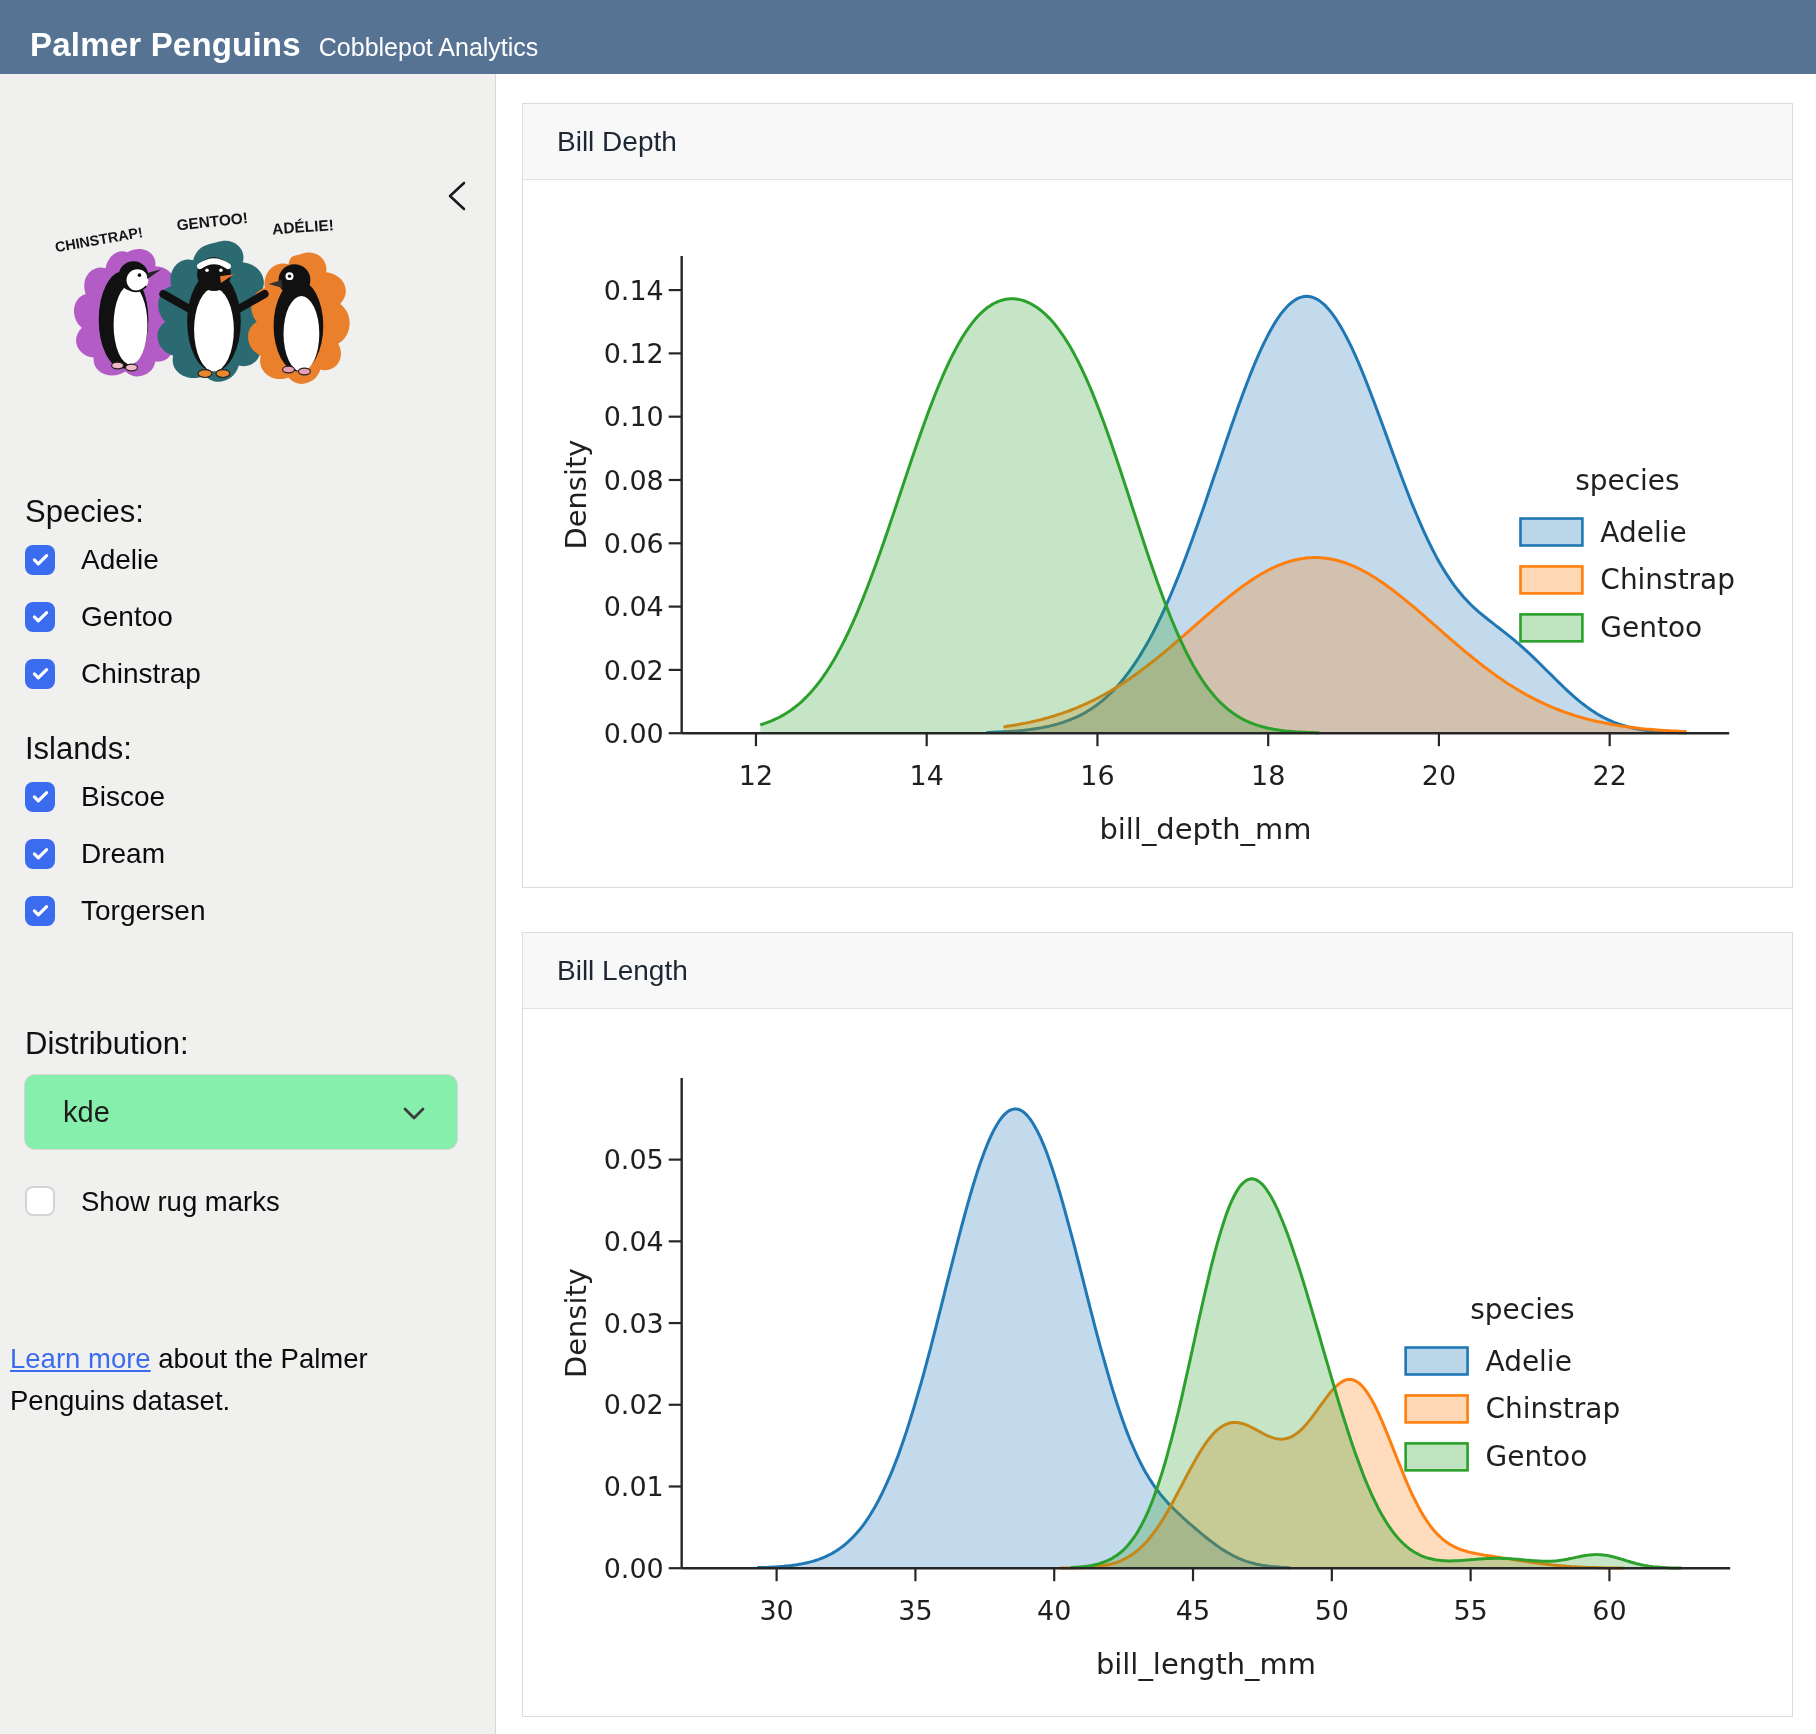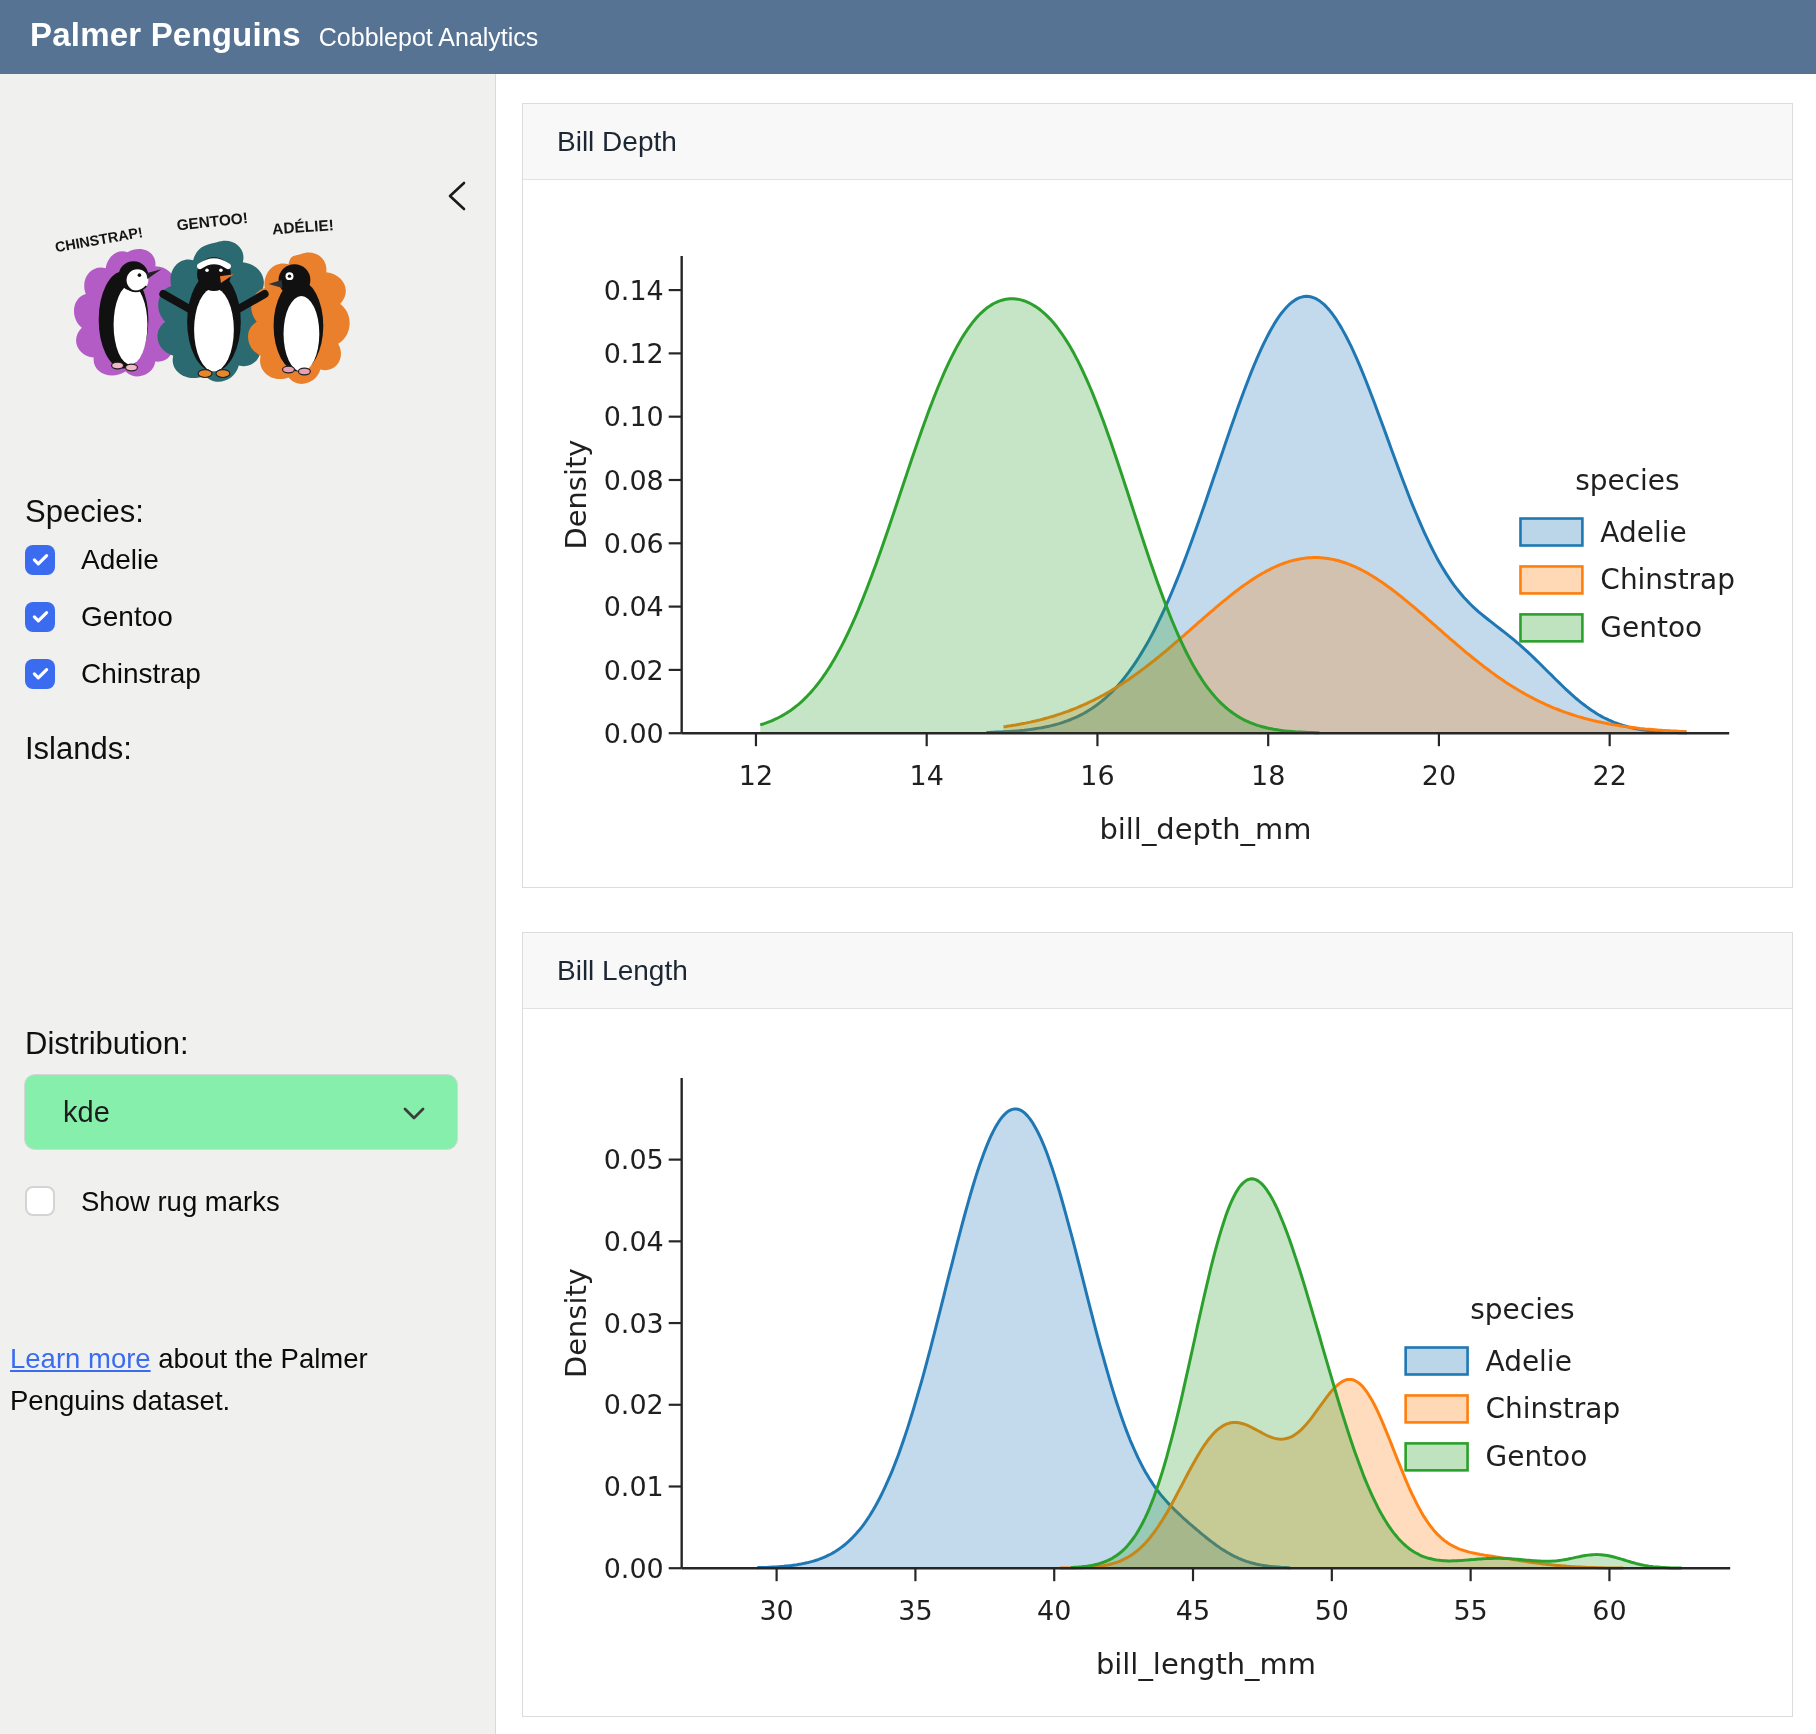--- a/index.html
+++ b/index.html
@@ -1,20 +1,20 @@
 <!DOCTYPE html>
 <html><head>
 <meta charset="utf-8">
 <style>
   html,body{margin:0;padding:0;background:#fff;}
   .app{position:relative;width:1816px;height:1734px;overflow:hidden;background:#fff;
        font-family:"Liberation Sans",sans-serif;color:#0c0c0c;}
   
   .hdr{position:absolute;top:0;left:0;width:100%;height:74px;background:#567394;
-       display:flex;align-items:flex-start;padding:0 4px 0 30px;box-sizing:border-box;}
+       display:flex;align-items:center;padding:0 4px 0 30px;box-sizing:border-box;}
   .hdr-inner{display:flex;align-items:baseline;gap:18px;margin-top:16px;}
   .app-title{color:#fff;font-size:33px;font-weight:600;letter-spacing:.2px;}
   .app-subtitle{color:#fff;font-size:25px;font-weight:500;}
   
   .sidebar{position:absolute;top:74px;left:0;width:496px;height:1660px;background:#f0f0ef;
            border-right:1px solid #d9d9d9;box-sizing:border-box;}
   .collapse-btn{position:absolute;top:98px;left:436px;width:44px;height:50px;background:none;
                 border:none;padding:0;cursor:pointer;}
   .artwork{position:absolute;left:50px;top:128px;width:318px;height:190px;}
   .grp-label{position:absolute;left:25px;font-size:31px;color:#101010;}
@@ -145,20 +145,48 @@
     <span class="cb">
       <svg viewBox="0 0 24 24">
         <path d="M5 12.5l4.5 4.5L19 7.5" fill="none" stroke="#fff" stroke-width="3.6" stroke-linecap="round" stroke-linejoin="round"></path>
       </svg>
     </span>
     <span class="cb-label">Chinstrap</span>
   </label>
 </div>
 
     <div class="grp-label" id="islands-label">Islands:</div>
+    <div class="cb-list" id="islands-list">
+  <label class="cb-row">
+    <span class="cb">
+      <svg viewBox="0 0 24 24">
+        <path d="M5 12.5l4.5 4.5L19 7.5" fill="none" stroke="#fff" stroke-width="3.6" stroke-linecap="round" stroke-linejoin="round"></path>
+      </svg>
+    </span>
+    <span class="cb-label">Biscoe</span>
+  </label>
+
+  <label class="cb-row">
+    <span class="cb">
+      <svg viewBox="0 0 24 24">
+        <path d="M5 12.5l4.5 4.5L19 7.5" fill="none" stroke="#fff" stroke-width="3.6" stroke-linecap="round" stroke-linejoin="round"></path>
+      </svg>
+    </span>
+    <span class="cb-label">Dream</span>
+  </label>
+
+  <label class="cb-row">
+    <span class="cb">
+      <svg viewBox="0 0 24 24">
+        <path d="M5 12.5l4.5 4.5L19 7.5" fill="none" stroke="#fff" stroke-width="3.6" stroke-linecap="round" stroke-linejoin="round"></path>
+      </svg>
+    </span>
+    <span class="cb-label">Torgersen</span>
+  </label>
+</div>
 
     <div class="grp-label" id="distribution-label">Distribution:</div>
 
     <div class="select-box">
       <span>kde</span>
       <span>
         <svg width="26" height="18" viewBox="0 0 26 18">
           <polyline points="4,5 13,14 22,5" fill="none" stroke="#3c3c3c" stroke-width="2.8" stroke-linecap="round" stroke-linejoin="round"></polyline>
         </svg>
       </span>

